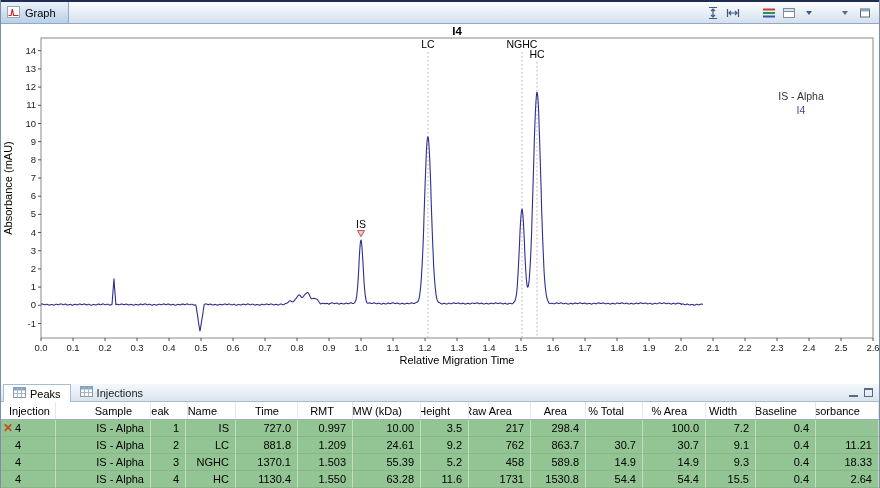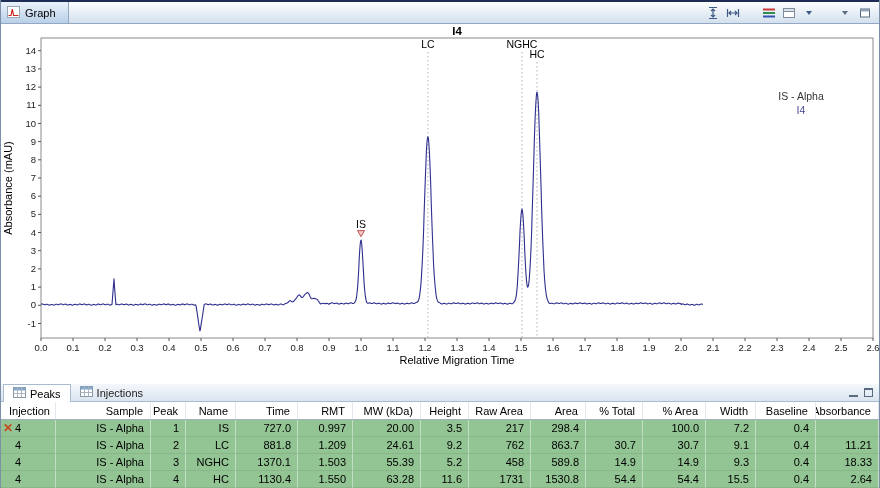--- a/index.html
+++ b/index.html
@@ -31,21 +31,21 @@
   .btab.active { background:#fff; border-left:1px solid #a9bccf; border-right:1px solid #a9bccf;
                  border-top:1px solid #a9bccf; margin-bottom:-1px; color:#000; }
   .minmax { margin-left:auto; display:flex; align-items:center; gap:6px; padding-right:6px; }
   .mm { width:9px; height:9px; border-bottom:2px solid #5a6b7d; display:inline-block; }
   .mm2 { width:9px; height:9px; border:1px solid #5a6b7d; border-top:2px solid #5a6b7d; display:inline-block; }
 
   .ptable { --cols:55px 95px 35px 50px 62px 55px 68px 48px 62px 55px 57px 63px 50px 60px 63px; background:#fff; }
   .thead { display:grid; grid-template-columns:var(--cols); height:18px; background:#fff;
            border-bottom:1px solid #9fb0c0; }
   .th { font-size:11px; color:#000; display:flex; align-items:center; justify-content:flex-end;
-        padding:0 7px; border-right:1px solid #e3e8ee; white-space:nowrap; overflow:hidden; }
+        padding:0 18px; border-right:1px solid #e3e8ee; white-space:nowrap; overflow:hidden; }
   .th.c0 { justify-content:flex-start; padding-left:8px; }
   .tr { display:grid; grid-template-columns:var(--cols); height:17px; background:#93c493; }
   .td { font-size:11px; color:#000; display:flex; align-items:center; justify-content:flex-end;
         padding:0 6px; border-right:1px solid rgba(255,255,255,.45);
         border-bottom:1px solid rgba(0,0,0,.07); white-space:nowrap; overflow:hidden; }
   .td.c0 { justify-content:flex-start; padding-left:14px; position:relative; }
   .rowmark { position:absolute; left:2px; top:1px; color:#c54a1d; font-weight:bold; font-size:12px; line-height:14px; }
 </style>
 </head>
 <body>
@@ -261,21 +261,21 @@
           <div class="tr">
             <div class="td c0">
               <span class="rowmark">✕</span>
               <span>4</span>
             </div>
             <div class="td c1">IS - Alpha</div>
             <div class="td c2">1</div>
             <div class="td c3">IS</div>
             <div class="td c4">727.0</div>
             <div class="td c5">0.997</div>
-            <div class="td c6">20.00</div>
+            <div class="td c6">10.00</div>
             <div class="td c7">3.5</div>
             <div class="td c8">217</div>
             <div class="td c9">298.4</div>
             <div class="td c10"></div>
             <div class="td c11">100.0</div>
             <div class="td c12">7.2</div>
             <div class="td c13">0.4</div>
             <div class="td c14"></div>
           </div>
           <div class="tr">

